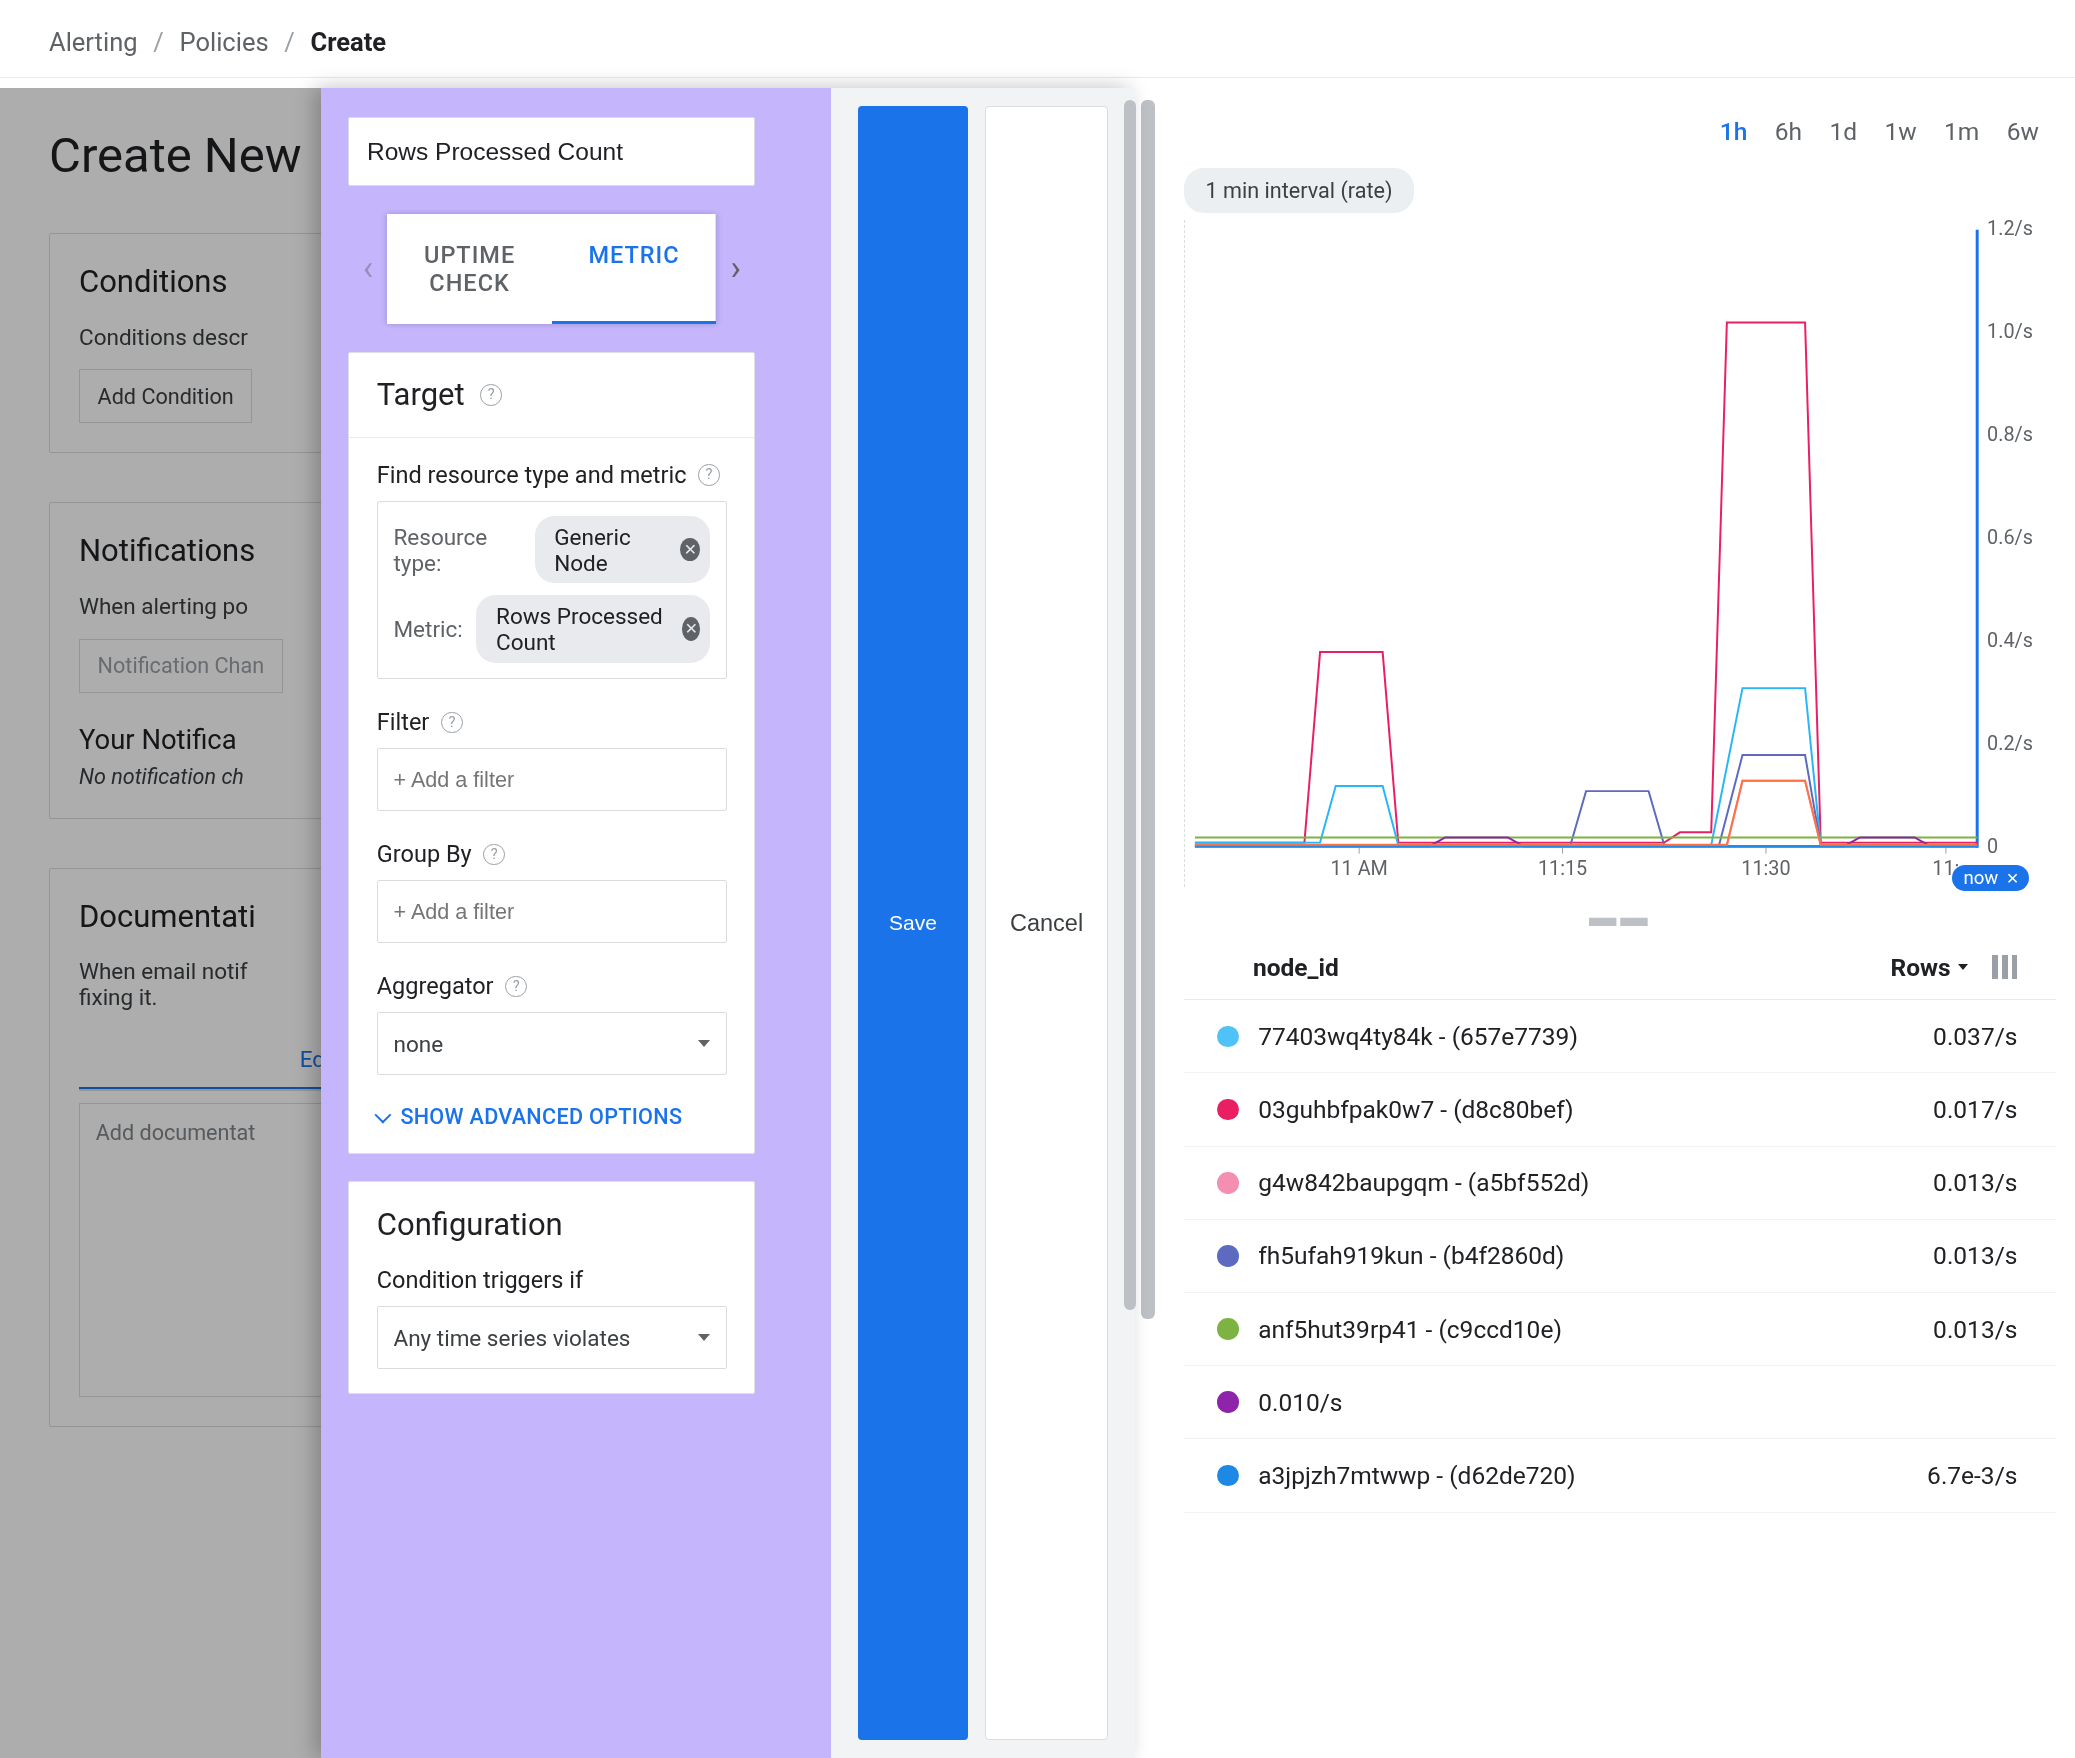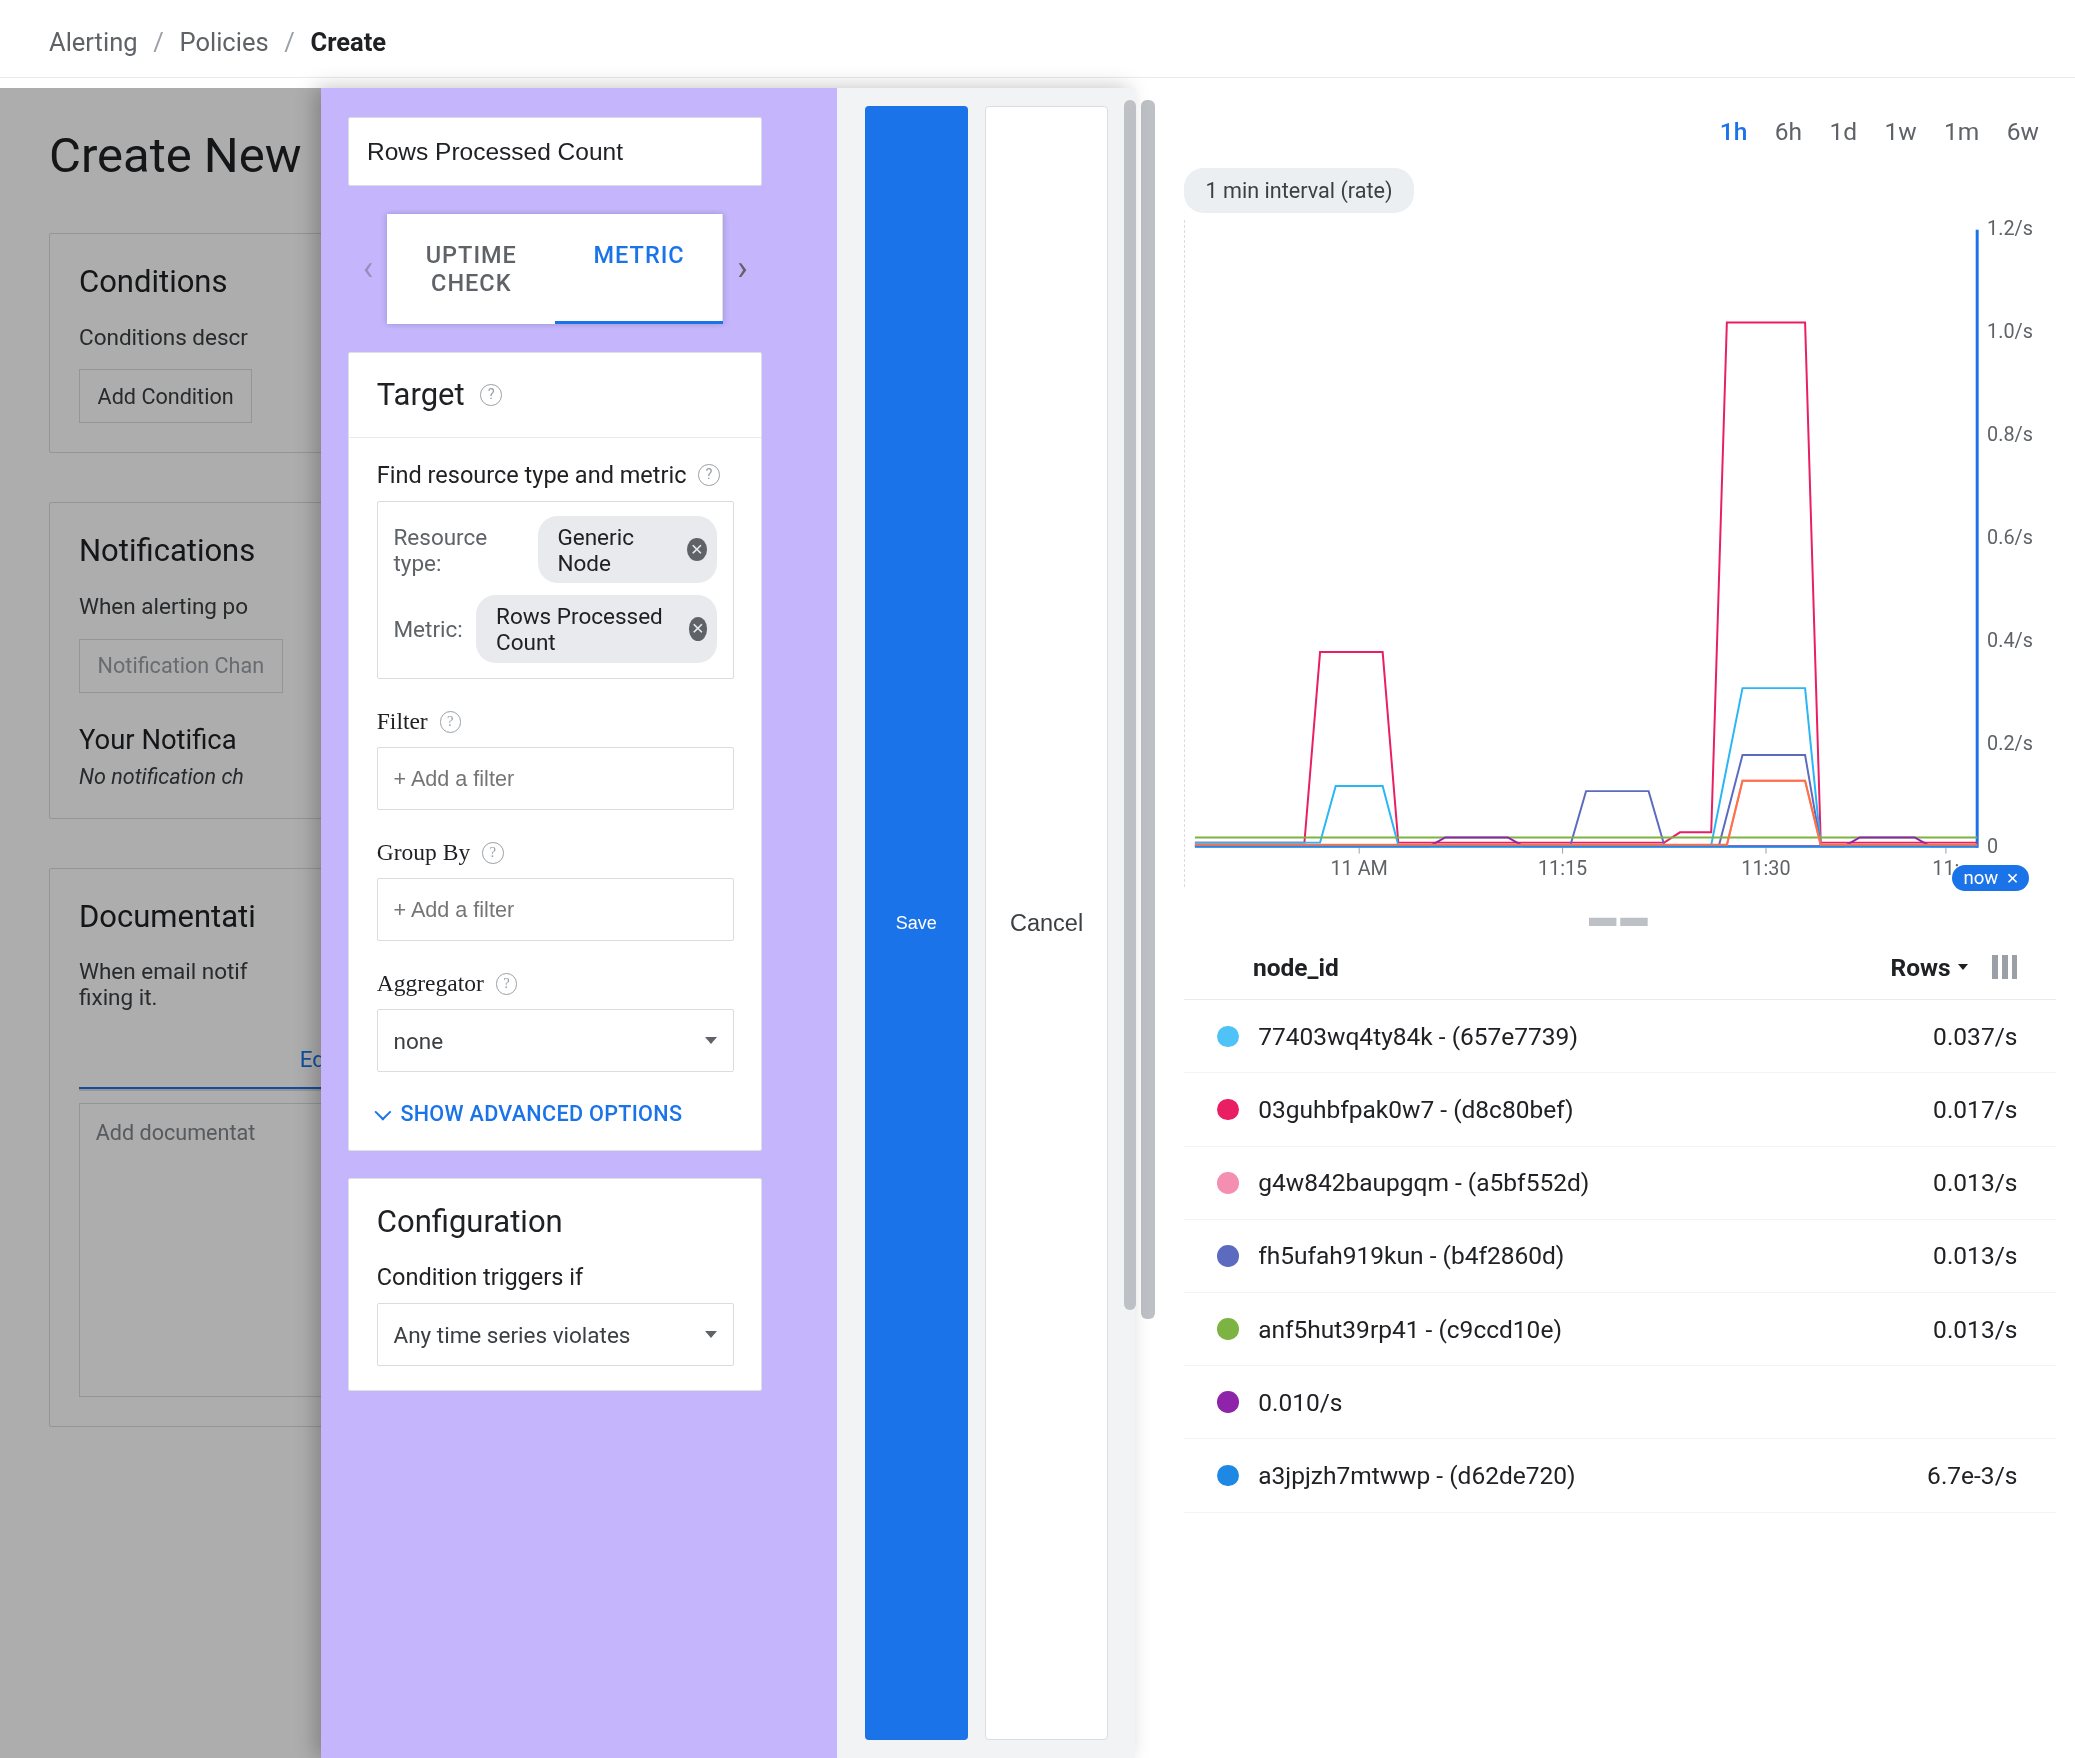--- a/index.html
+++ b/index.html
@@ -172,21 +172,21 @@
     font-size: 22.5px; color: #202124; display: inline-flex; align-items: center; gap: 9.8px;
   }
   .chip .x {
     width: 23.5px; height: 23.5px; border-radius: 50%; background: #5f6368; color: #e8eaed;
     font-size: 15.7px; line-height: 23.5px; text-align: center; cursor: pointer;
   }
   .text-input {
     width: 100%; border: 1px solid #dadce0; border-radius: 2px;
     padding: 17.6px 15.7px; font-size: 21.6px; color: #5f6368;
   }
-  .section-gap { margin-top: 29px; font-family: Liberation Serif, serif; }
+  .section-gap { margin-top: 29px; }
   .select {
     width: 100%; border: 1px solid #dadce0; border-radius: 2px;
     padding: 17.6px 15.7px; font-size: 22.5px; color: #3c4043;
     display: flex; justify-content: space-between; align-items: center;
     cursor: pointer;
   }
   .caret-down {
     width: 0; height: 0; border-left: 6.9px solid transparent; border-right: 6.9px solid transparent;
     border-top: 7.8px solid #5f6368;
   }
@@ -200,21 +200,21 @@
     transform: rotate(45deg); margin-top: -3.9px;
   }
 
   .panel-footer {
     padding: 17.6px 27.4px;
     display: flex; gap: 17.6px;
     background: #f1f3f4;
   }
   .btn-primary {
     background: #1a73e8; color: #fff; border: none;
-    padding: 15.7px 31px; font-size: 18px; border-radius: 3.9px; cursor: pointer;
+    padding: 15.7px 31px; font-size: 21px; border-radius: 3.9px; cursor: pointer;
   }
   .btn-secondary {
     background: #fff; color: #3c4043; border: 1px solid #dadce0;
     padding: 15.7px 23.5px; font-size: 23.5px; border-radius: 3.9px; cursor: pointer;
   }
 
   
   .chart-pane {
     position: absolute;
     top: 88px; left: 1135px; right: 0; bottom: 0;

